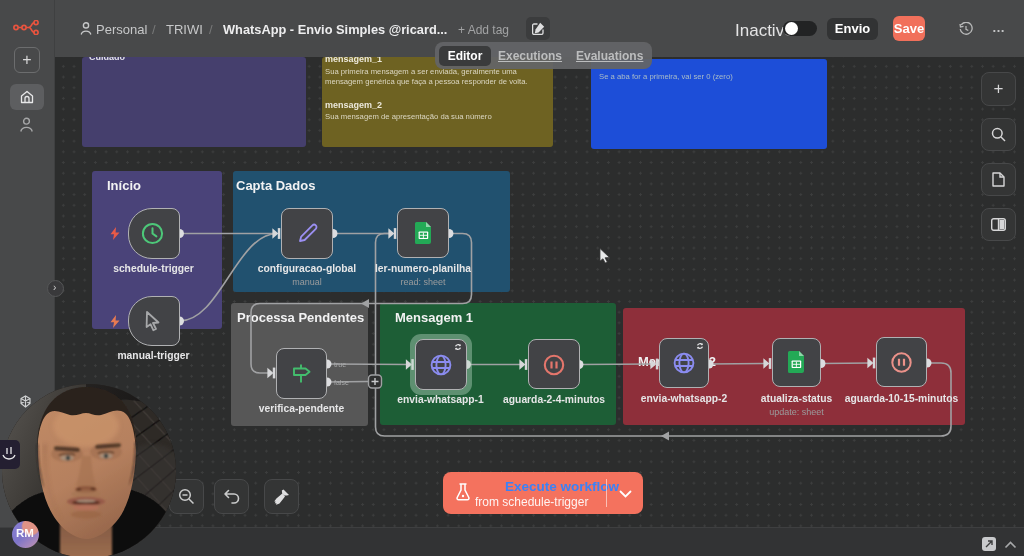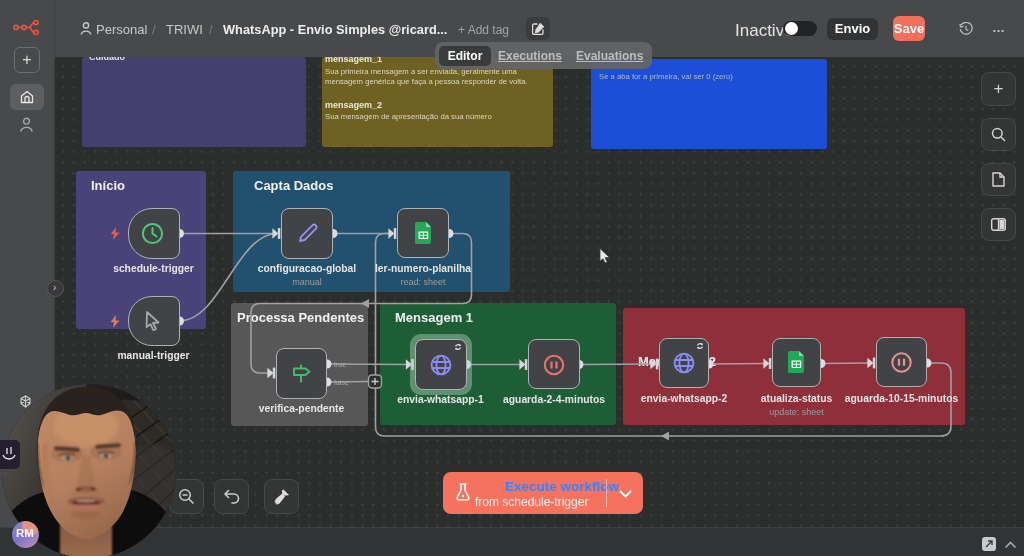--- a/index.html
+++ b/index.html
@@ -52,25 +52,25 @@
   <div class="sticky" style="left:322px; top:57px; width:231px; height:90px; background:#6e6222; overflow:hidden;">
     <div style="position:absolute; left:3px; top:-3px; color:#ece8da; font-size:9px; font-weight:700;">mensagem_1</div>
     <div class="snote" style="position:absolute; left:3px; top:10px; color:#dcd7c2; white-space:nowrap;">Sua primeira mensagem a ser enviada, geralmente uma<br>mensagem genérica que faça a pessoa responder de volta.</div>
     <div style="position:absolute; left:3px; top:43px; color:#ece8da; font-size:9px; font-weight:700;">mensagem_2</div>
     <div class="snote" style="position:absolute; left:3px; top:55px; color:#dcd7c2;">Sua mensagem de apresentação da sua número</div>
   </div>
   <div class="sticky" style="left:563px; top:59px; width:236px; height:90px; background:#1d4ed8; overflow:hidden;margin-left:28px;">
     <div class="snote" style="position:absolute; left:8px; top:13px; width:220px; color:#a9bcc8;">Se a aba for a primeira, vai ser 0 (zero)</div>
   </div>
 
-  <div class="sticky" style="left:76px; top:171px; width:130px; height:158px; background:#4a4379;">
+  <div class="sticky" style="left:92px; top:171px; width:130px; height:158px; background:#4a4379;">
     <h3 style="position:absolute; left:15px; top:7px;">Início</h3>
   </div>
   <div class="sticky" style="left:233px; top:171px; width:277px; height:121px; background:#21516f;">
-    <h3 style="position:absolute; left:21px; top:7px;text-align:right;">Capta Dados</h3>
+    <h3 style="position:absolute; left:3px; top:7px;text-align:right;">Capta Dados</h3>
   </div>
   <div class="sticky" style="left:231px; top:303px; width:137px; height:123px; background:#575757;">
     <h3 style="position:absolute; left:6px; top:7px; white-space:nowrap;">Processa Pendentes</h3>
   </div>
   <div class="sticky" style="left:380px; top:303px; width:236px; height:122px; background:#1d5e36;">
     <h3 style="position:absolute; left:15px; top:7px;">Mensagem 1</h3>
   </div>
   <div class="sticky" style="left:623px; top:308px; width:341.5px; height:117px; background:#8e2f3a;">
     <h3 style="position:absolute; left:15px; top:6px;margin-top:40px;">Mensagem 2</h3>
   </div>

